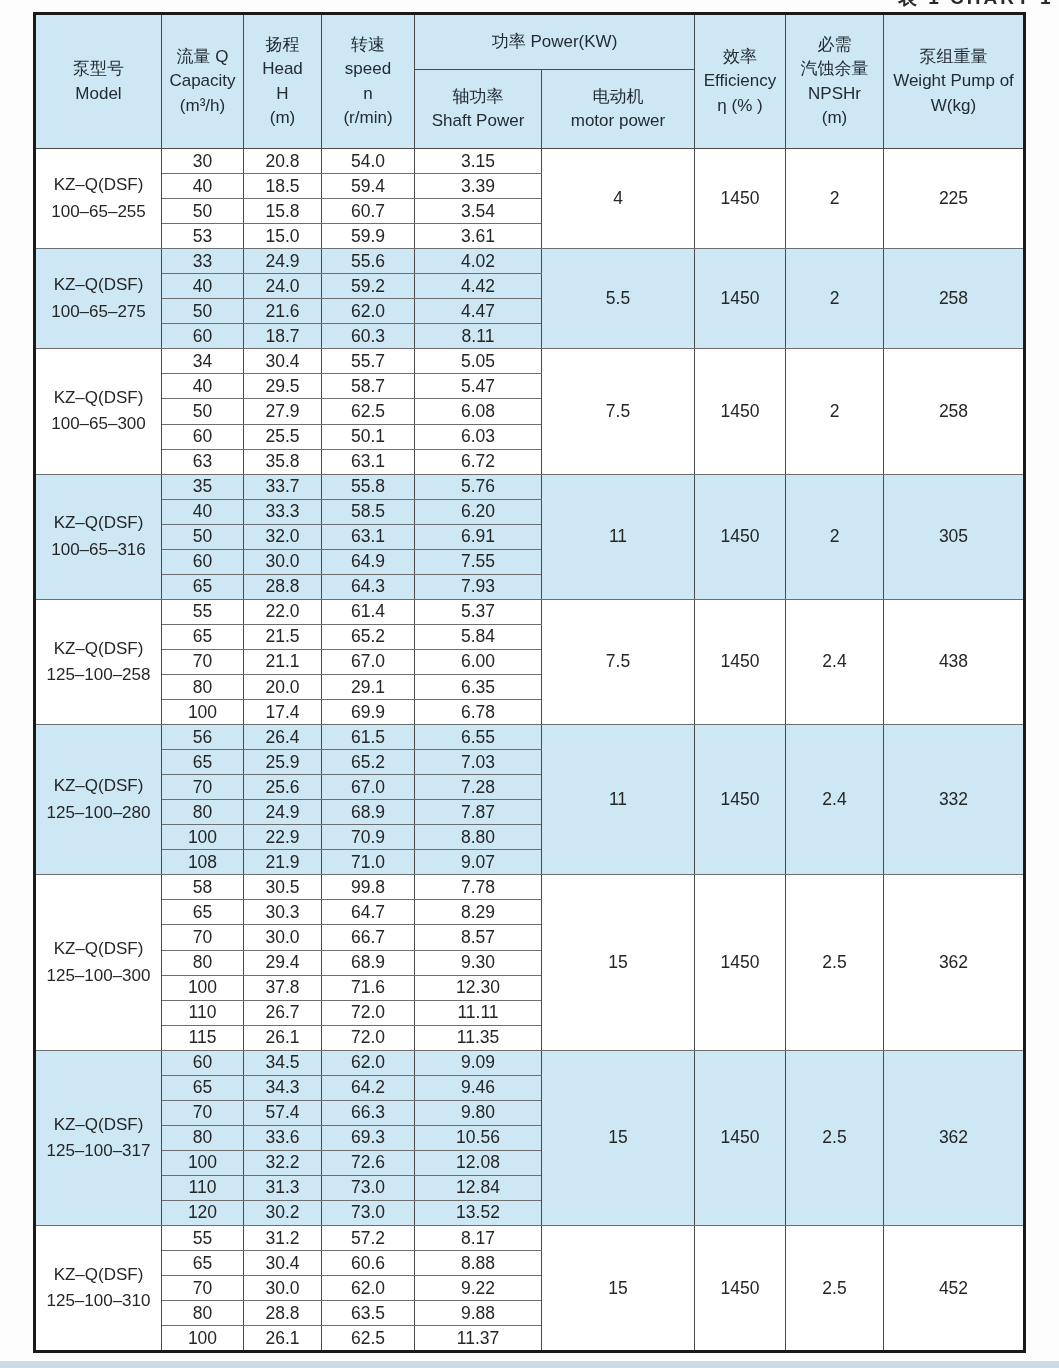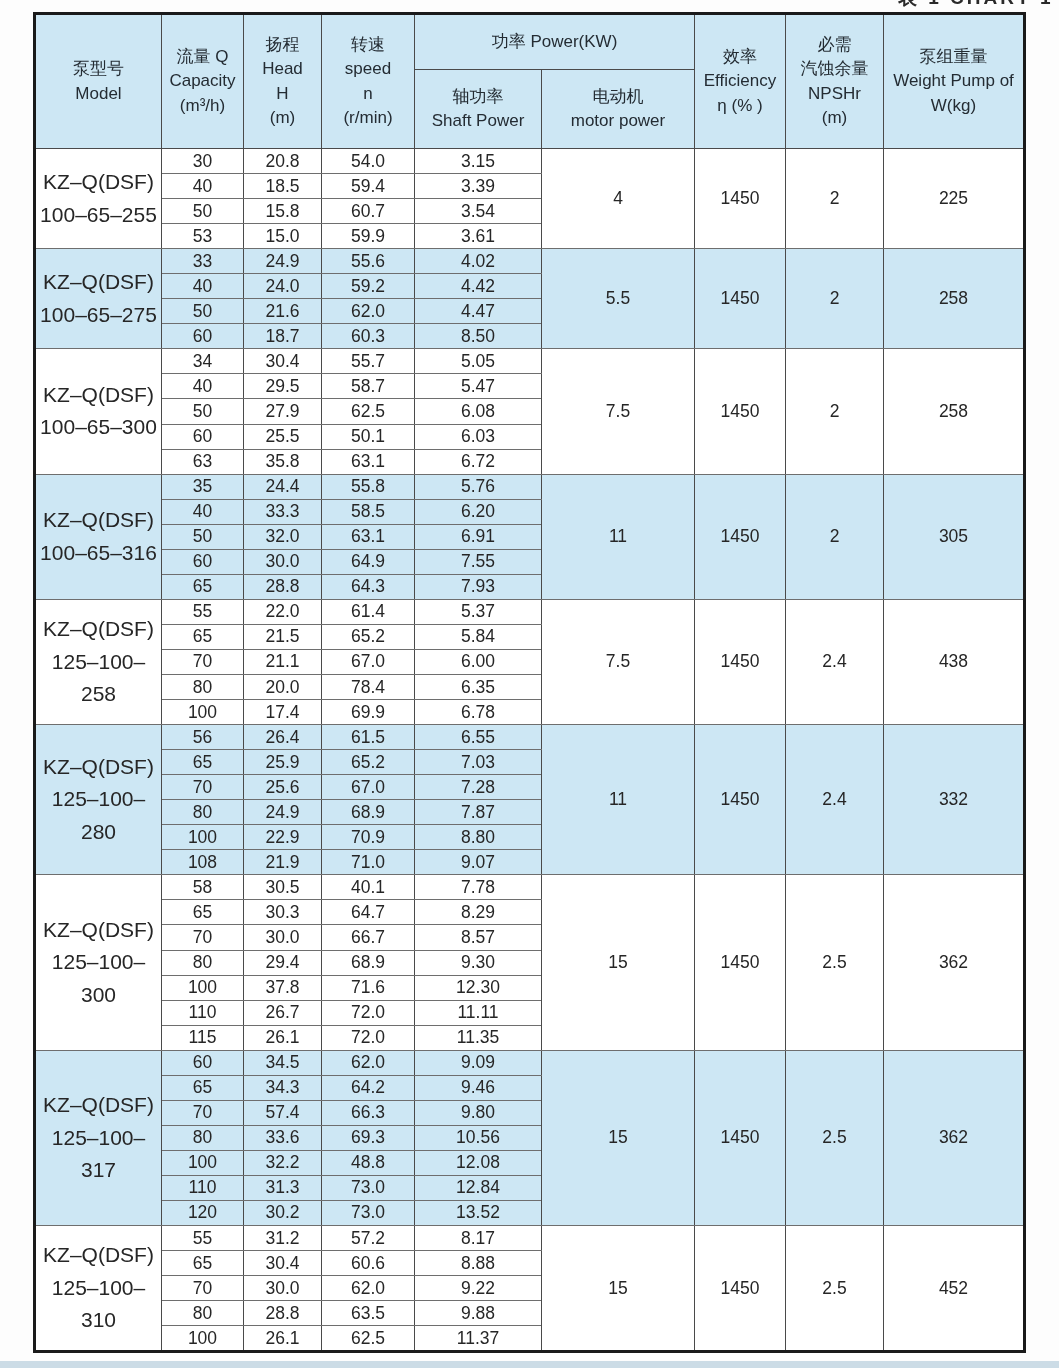--- a/index.html
+++ b/index.html
@@ -50,21 +50,21 @@
   tr.hrow1{height:56px;}
   tr.hrow2{height:79px;}
   table.spec tbody td{
     font-size:17.5px;
     height:24.05px;
     background:#ffffff;
   }
   table.spec tbody td.model{
     white-space:pre-line;
     line-height:1.55;
-    font-size:21px;
+    font-size:17px;
   }
   table.spec tbody td.merged{font-size:17.5px;}
   table.spec tbody td.shaded{background:#cde7f4;}
   .bottom-strip{
     position:absolute; left:0; bottom:0; width:1059px; height:7px;
     background:#ccdce6;
   }
 </style>
 </head>
 <body>
@@ -174,21 +174,21 @@
           <tr>
             <td class="num shaded">50</td>
             <td class="num shaded">21.6</td>
             <td class="num shaded">62.0</td>
             <td class="num shaded">4.47</td>
           </tr>
           <tr>
             <td class="num shaded">60</td>
             <td class="num shaded">18.7</td>
             <td class="num shaded">60.3</td>
-            <td class="num shaded">8.50</td>
+            <td class="num shaded">8.11</td>
           </tr>
           <tr>
             <td rowspan="5" class="model">KZ–Q(DSF)
 100–65–300</td>
             <td class="num">34</td>
             <td class="num">30.4</td>
             <td class="num">55.7</td>
             <td class="num">5.05</td>
             <td rowspan="5" class="merged">7.5</td>
             <td rowspan="5" class="merged">1450</td>
@@ -216,21 +216,21 @@
           <tr>
             <td class="num">63</td>
             <td class="num">35.8</td>
             <td class="num">63.1</td>
             <td class="num">6.72</td>
           </tr>
           <tr>
             <td rowspan="5" class="model shaded">KZ–Q(DSF)
 100–65–316</td>
             <td class="num shaded">35</td>
-            <td class="num shaded">24.4</td>
+            <td class="num shaded">33.7</td>
             <td class="num shaded">55.8</td>
             <td class="num shaded">5.76</td>
             <td rowspan="5" class="merged shaded">11</td>
             <td rowspan="5" class="merged shaded">1450</td>
             <td rowspan="5" class="merged shaded">2</td>
             <td rowspan="5" class="merged shaded">305</td>
           </tr>
           <tr>
             <td class="num shaded">40</td>
             <td class="num shaded">33.3</td>
@@ -275,21 +275,21 @@
           </tr>
           <tr>
             <td class="num">70</td>
             <td class="num">21.1</td>
             <td class="num">67.0</td>
             <td class="num">6.00</td>
           </tr>
           <tr>
             <td class="num">80</td>
             <td class="num">20.0</td>
-            <td class="num">78.4</td>
+            <td class="num">29.1</td>
             <td class="num">6.35</td>
           </tr>
           <tr>
             <td class="num">100</td>
             <td class="num">17.4</td>
             <td class="num">69.9</td>
             <td class="num">6.78</td>
           </tr>
           <tr>
             <td rowspan="6" class="model shaded">KZ–Q(DSF)
@@ -331,21 +331,21 @@
             <td class="num shaded">108</td>
             <td class="num shaded">21.9</td>
             <td class="num shaded">71.0</td>
             <td class="num shaded">9.07</td>
           </tr>
           <tr>
             <td rowspan="7" class="model">KZ–Q(DSF)
 125–100–300</td>
             <td class="num">58</td>
             <td class="num">30.5</td>
-            <td class="num">40.1</td>
+            <td class="num">99.8</td>
             <td class="num">7.78</td>
             <td rowspan="7" class="merged">15</td>
             <td rowspan="7" class="merged">1450</td>
             <td rowspan="7" class="merged">2.5</td>
             <td rowspan="7" class="merged">362</td>
           </tr>
           <tr>
             <td class="num">65</td>
             <td class="num">30.3</td>
             <td class="num">64.7</td>
@@ -407,21 +407,21 @@
           </tr>
           <tr>
             <td class="num shaded">80</td>
             <td class="num shaded">33.6</td>
             <td class="num shaded">69.3</td>
             <td class="num shaded">10.56</td>
           </tr>
           <tr>
             <td class="num shaded">100</td>
             <td class="num shaded">32.2</td>
-            <td class="num shaded">48.8</td>
+            <td class="num shaded">72.6</td>
             <td class="num shaded">12.08</td>
           </tr>
           <tr>
             <td class="num shaded">110</td>
             <td class="num shaded">31.3</td>
             <td class="num shaded">73.0</td>
             <td class="num shaded">12.84</td>
           </tr>
           <tr>
             <td class="num shaded">120</td>

